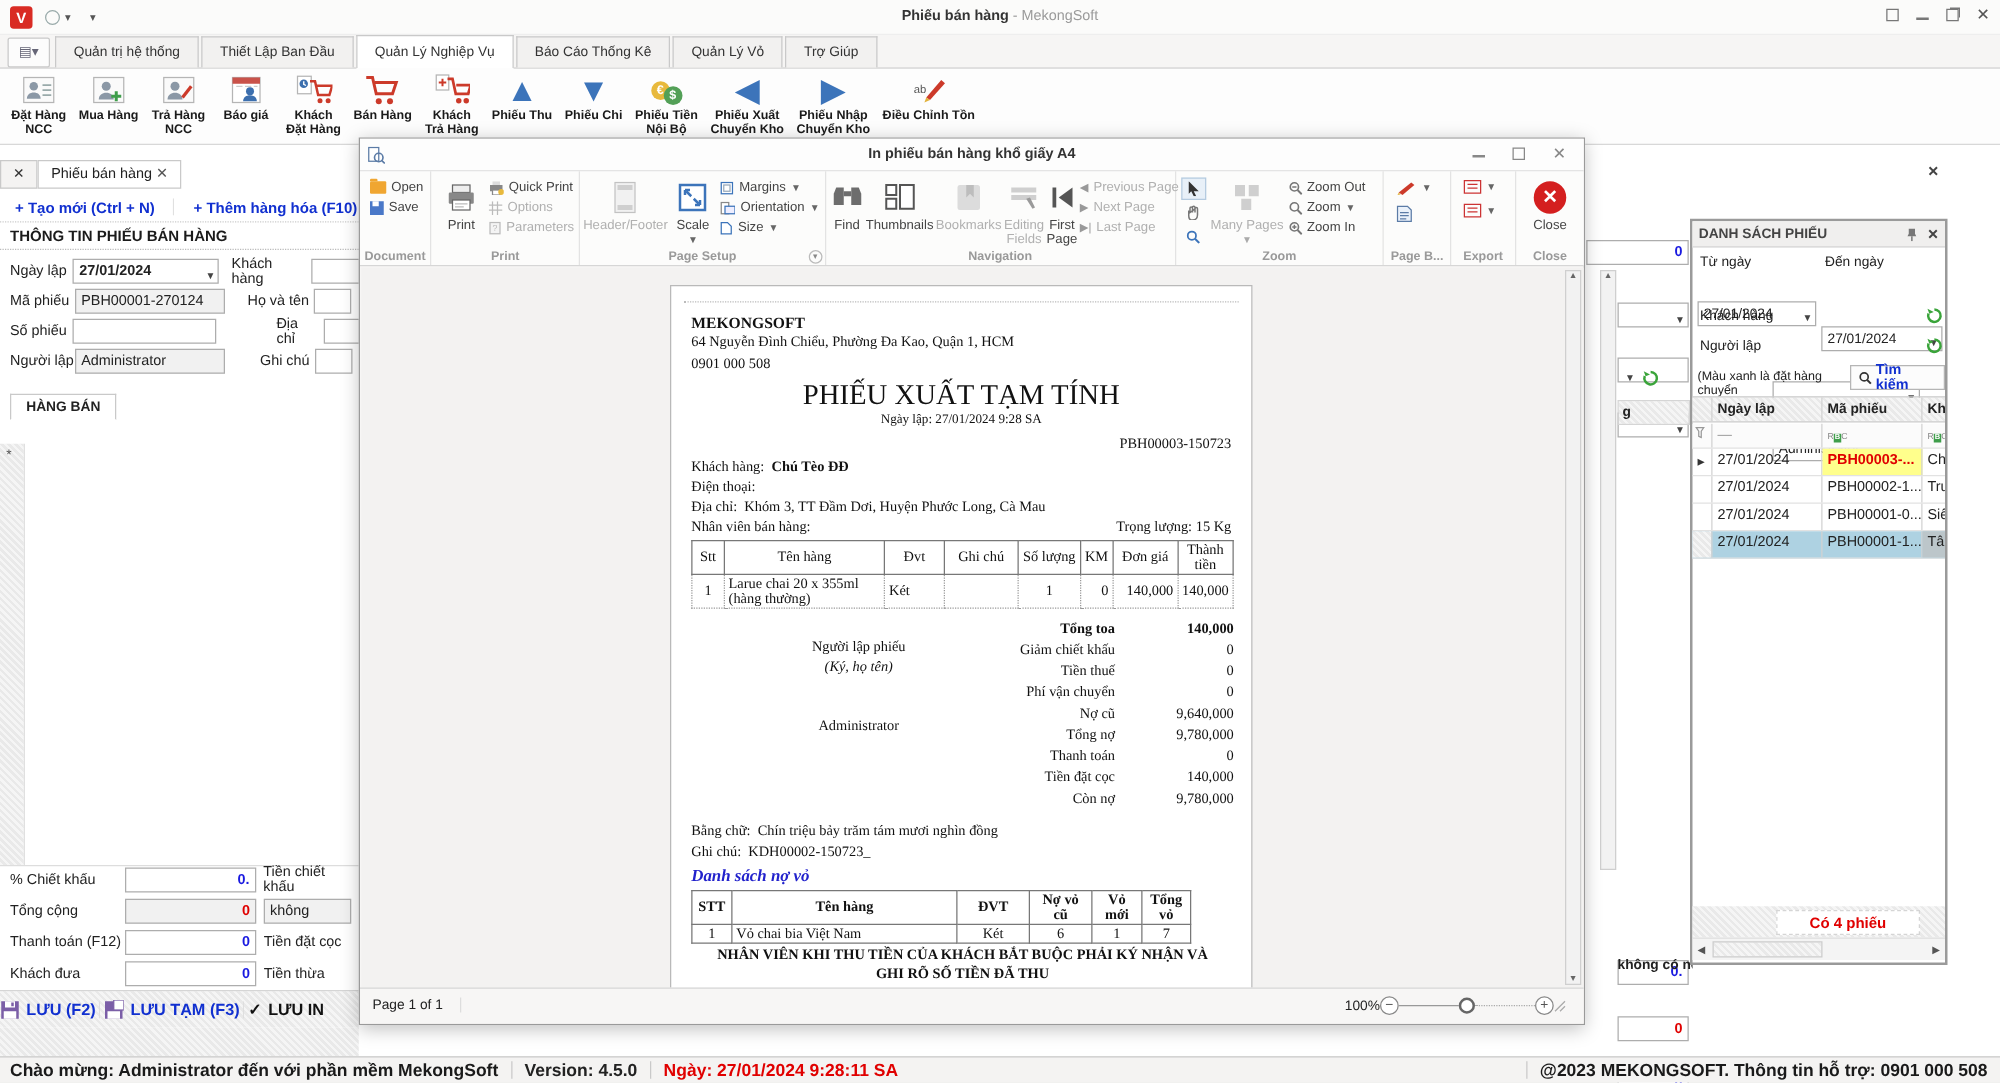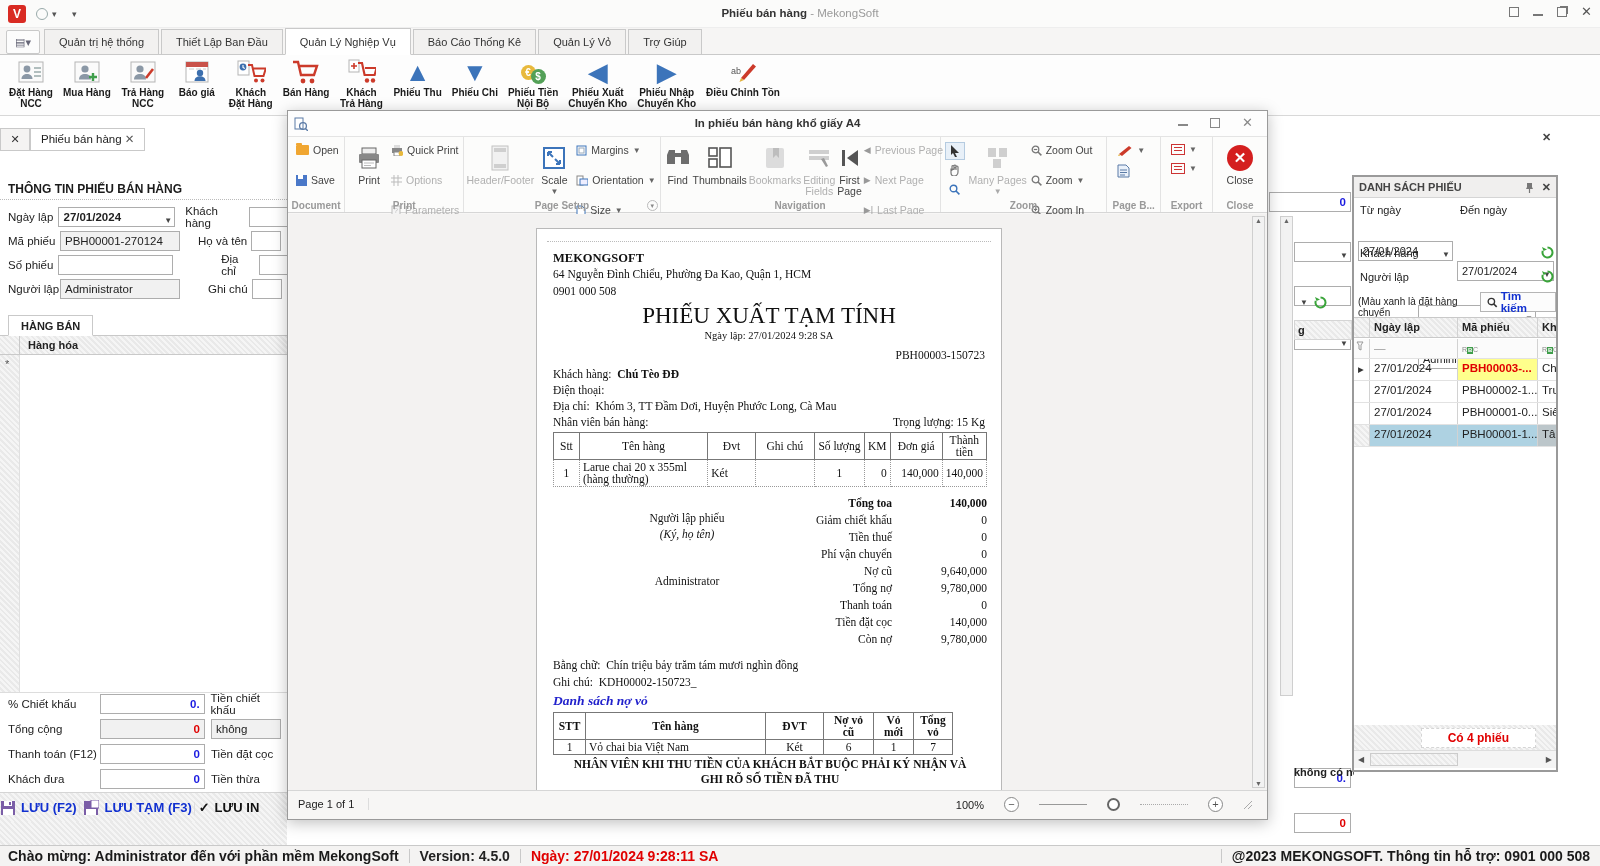--- a/index.html
+++ b/index.html
@@ -60,21 +60,21 @@
 
 .dlg{position:absolute;left:287px;top:110px;width:981px;height:710px;background:#f7f6f5;border:1px solid #9a9a9a;box-shadow:0 3px 14px rgba(0,0,0,.25);z-index:10}
 .dlg-title{height:26px;background:#fdfdfd;border-bottom:1px solid #e4e4e4;position:relative}
 .dlg-title .txt{position:absolute;left:0;top:6px;width:100%;text-align:center;font-weight:bold;font-size:11.5px;color:#333}
 .dlg-wb{position:absolute;top:7px;display:flex;gap:22px}
 .dlg-ribbon{height:76px;background:#fcfcfb;border-bottom:1px solid #d6d6d6;display:flex}
 .grp{position:relative;border-right:1px solid #e3e3e3;padding:4px 4px 14px 4px;display:flex;gap:2px}
 .grp .glab{position:absolute;bottom:1px;left:0;width:100%;text-align:center;color:#999;font-weight:bold;font-size:10px}
 .bigb{width:56px;display:flex;flex-direction:column;align-items:center;justify-content:flex-start;font-size:10.5px;color:#444;text-align:center;line-height:11px;white-space:pre-line}
 .bigb .ic{height:34px;display:flex;align-items:center;justify-content:center}
-.stack{display:flex;flex-direction:column;justify-content:flex-start;gap:18px;padding-top:3px}
+.stack{display:flex;flex-direction:column;justify-content:flex-start;gap:4px;padding-top:3px}
 .sitem{display:flex;align-items:center;gap:4px;font-size:10.5px;color:#444;white-space:nowrap}
 .dis{color:#b0b0b0}
 .folder{display:inline-block;width:13px;height:10px;background:#f0a631;border-radius:1px;position:relative}
 .folder:before{content:"";position:absolute;left:0;top:-2px;width:6px;height:2px;background:#f0a631;border-radius:1px 1px 0 0}
 .floppy{display:inline-block;width:11px;height:11px;background:#4a78c8;position:relative}
 .floppy:before{content:"";position:absolute;left:2px;top:0;width:5px;height:4px;background:#fff}
 .pdfic{display:inline-block;width:14px;height:11px;border:1px solid #c33;position:relative}
 .pdfic:before{content:"";position:absolute;left:2px;top:2px;right:2px;height:1px;background:#c33;box-shadow:0 3px 0 #c33}
 .redx{width:26px;height:26px;border-radius:50%;background:#d41f1f;color:#fff;font-size:15px;font-weight:bold;text-align:center;line-height:25px}
 .tool{width:20px;height:18px;display:flex;align-items:center;justify-content:center;border:1px solid transparent}
@@ -83,21 +83,21 @@
 .pvarea{position:absolute;left:1px;top:103px;width:978px;height:577px;background:#f3f2f1;overflow:hidden}
 .page{position:absolute;left:247px;top:14px;width:466px;height:576px;background:#fff;border:1px solid #b9b9b9;font-family:"Liberation Serif",serif;font-size:11.5px;color:#111}
 .pg{position:absolute}
 .ivt{border-collapse:collapse;font-family:"Liberation Serif",serif;font-size:11.5px}
 .ivt td,.ivt th{border:1px solid #777;padding:1px 3px;font-weight:normal}
 .ivt .dotr td{border-style:dotted;border-color:#999}
 .trowline{position:absolute;width:434px;left:16px;display:flex;justify-content:flex-end}
 .tlab{width:160px;text-align:right}
 .tval{width:95px;text-align:right}
 .dlg-status{position:absolute;left:0;bottom:0;width:979px;height:29px;background:#f7f6f5;border-top:1px solid #d6d6d6}
-.zslider{position:absolute;right:14px;top:6px;display:flex;align-items:center;gap:20px}
+.zslider{position:absolute;right:14px;top:6px;display:flex;align-items:center;gap:0}
 .zc{width:15px;height:15px;border:1px solid #888;border-radius:50%;text-align:center;line-height:13px;color:#555;background:#fff}
 .knob{width:13px;height:13px;border:2px solid #666;border-radius:50%;background:#fff}
 
 .rp{position:absolute;left:1352px;top:175px;width:206px;height:597px;background:#fff;border:2px solid #9a9a9a}
 .rp-h{height:21px;background:#f0efee;border-bottom:1px solid #d5d5d5;display:flex;align-items:center;padding:0 5px;font-weight:bold;color:#444;font-size:11px}
 .rp .fld{font-size:11px}
 .srchbtn{position:absolute;border:1px solid #b5b5b5;background:#fcfcfc;height:20px;display:flex;align-items:center;gap:3px;padding:0 6px;font-weight:bold;color:#1130d0;font-size:11.5px}
 .rg-h{position:absolute;left:0;width:202px;height:21px;display:flex;border-top:1px solid #c9c9c9;border-bottom:1px solid #c9c9c9;font-weight:bold}
 .rg-c{border-right:1px solid #d2d2d2;padding:3px 4px;overflow:hidden;white-space:nowrap}
 .rg-row{position:absolute;left:0;width:202px;height:22px;display:flex;border-bottom:1px solid #e2e2e2;font-size:11.5px}
@@ -264,20 +264,25 @@
     </div>
   </div>
 
   <div class="main">
     <div class="doctabs">
       <div class="xbox">✕</div>
       <div class="doctab"><span>Phiếu bán hàng</span> <span style="color:#555">✕</span></div>
     </div>
     <span class="abs" style="left:1542px;top:15px;color:#444;font-weight:bold">✕</span>
 
+    <div class="linkrow">
+      <span class="bluelink">+ Tạo mới (Ctrl + N)</span>
+      <span style="color:#ddd">│</span>
+      <span class="bluelink">+ Thêm hàng hóa (F10)</span>
+    </div>
     <div class="sechdr">THÔNG TIN PHIẾU BÁN HÀNG</div>
 
     <div class="frow" style="left:8px;top:90px;width:280px">
       <span class="flab" style="width:52px">Ngày lập</span>
       <div class="fld bold" style="width:120px"><span>27/01/2024</span><span class="dd">▼</span></div>
       <span class="flab" style="margin-left:10px">Khách hàng</span>
       <div class="fld" style="width:40px;margin-left:4px"></div>
     </div>
     <div class="frow" style="left:8px;top:114px;width:280px">
       <span class="flab" style="width:52px">Mã phiếu</span>
@@ -292,24 +297,20 @@
       <div class="fld" style="width:30px;margin-left:4px"></div>
     </div>
     <div class="frow" style="left:8px;top:162px;width:280px">
       <span class="flab" style="width:52px">Người lập</span>
       <div class="fld ro" style="width:120px"><span>Administrator</span></div>
       <span class="flab" style="margin-left:28px">Ghi chú</span>
       <div class="fld" style="width:30px;margin-left:4px"></div>
     </div>
 
     <div class="hb-tab">HÀNG BÁN</div>
-    <div class="gridhdr hatch">
-      <div class="gmark hatch"></div>
-      <div class="bold" style="padding:3px 8px">Hàng hóa</div>
-    </div>
     <div class="gridbody">
       <div style="width:20px;height:100%;border-right:1px solid #e0e0e0" class="hatch"></div>
       <span class="abs" style="left:5px;top:3px;color:#555">*</span>
     </div>
 
     <div class="trow" style="left:8px;top:577px;width:280px">
       <span class="flab" style="width:92px">% Chiết khấu</span>
       <div class="fld num blue" style="width:105px"><span>0.</span></div>
       <span class="flab" style="margin-left:6px">Tiền chiết khấu</span>
     </div>

